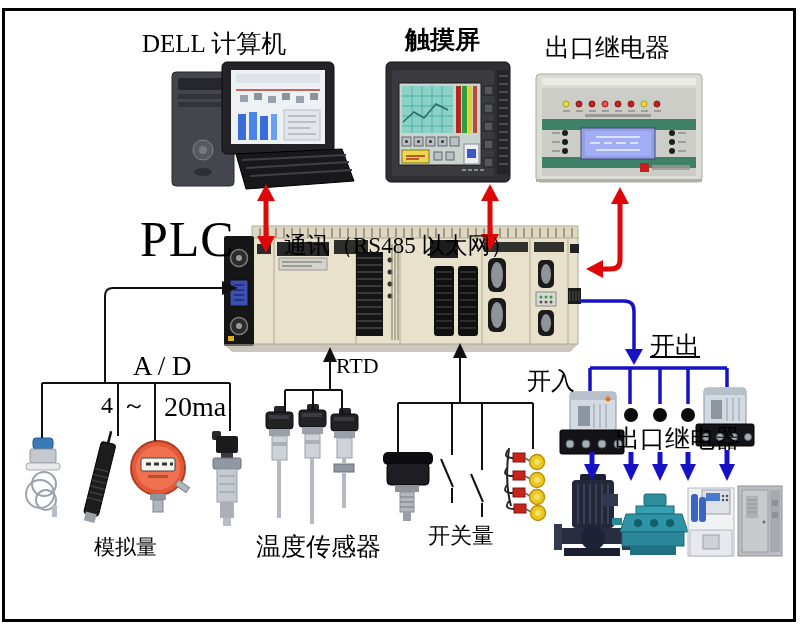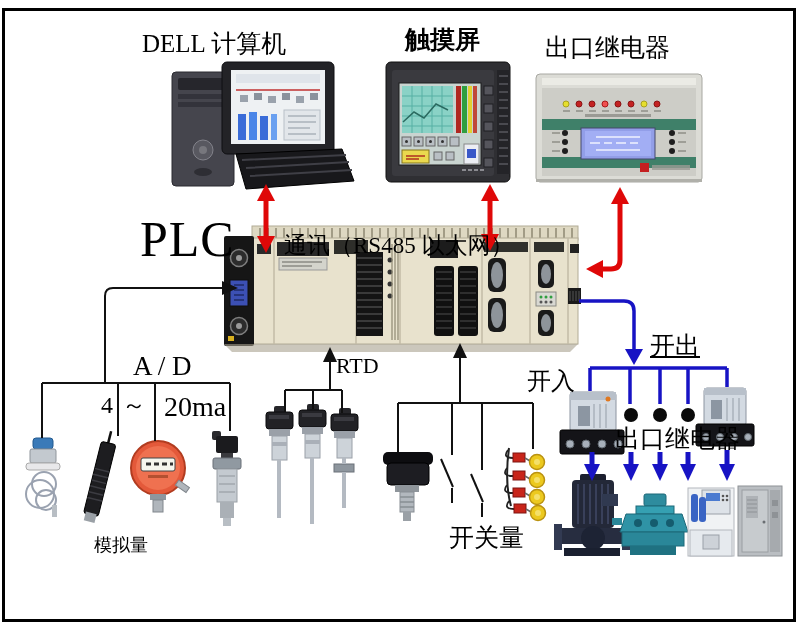--- a/index.html
+++ b/index.html
@@ -451,18 +451,19 @@
   <div class="lbl" style="left:545px;top:34px;font-size:25px;">出口继电器</div>
   <div class="lbl" style="left:284px;top:189px;font-size:23px;margin-top:44px;">通讯（RS485 以太网）</div>
   <div class="lbl big" style="left:140px;top:212px;">PLC</div>
   <div class="lbl" style="left:133px;top:352px;font-size:27px;">A / D</div>
   <div class="lbl" style="left:101px;top:392px;font-size:24px;">4</div>
   <div class="lbl" style="left:122px;top:392px;font-size:24px;">～</div>
   <div class="lbl" style="left:164px;top:392px;font-size:28px;">20ma</div>
   <div class="lbl" style="left:336px;top:354px;font-size:22px;">RTD</div>
   <div class="lbl" style="left:484px;top:368px;font-size:24px;margin-left:43px;">开入</div>
   <div class="lbl" style="left:650px;top:332px;font-size:25px;text-decoration:underline;">开出</div>
-  <div class="lbl" style="left:94px;top:536px;font-size:18px;">模拟量</div>
-  <div class="lbl" style="left:428px;top:524px;font-size:25px;margin-left:21px;">开关量</div>
+  <div class="lbl" style="left:94px;top:536px;font-size:21px;">模拟量</div>
+  <div class="lbl" style="left:256px;top:533px;font-size:25px;">温度传感器</div>
+  <div class="lbl" style="left:428px;top:524px;font-size:22px;">开关量</div>
   <div class="lbl" style="left:615px;top:425px;font-size:25px;">出口继电器</div>
 
   <div class="frame"></div>
 </div>
 
 </body></html>

